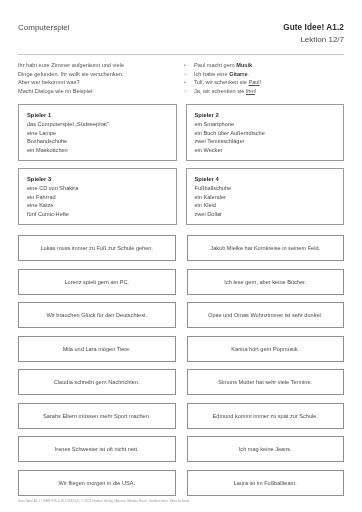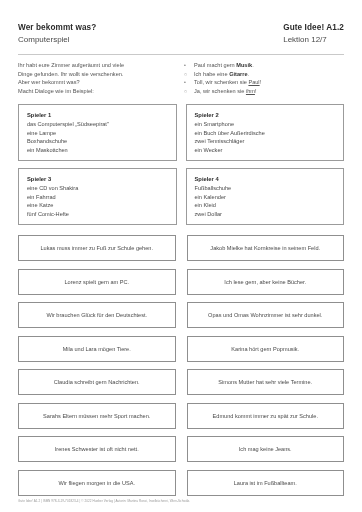--- a/index.html
+++ b/index.html
@@ -26,21 +26,21 @@
   }
 
   
   .header {
     display: flex;
     justify-content: space-between;
     align-items: flex-start;
     padding-bottom: 6px;
   }
   .header-left { text-align: left; }
-  .header-right { text-align: left; }
+  .header-right { text-align: right; }
   .title {
     font-size: 8.2px;
     font-weight: bold;
     color: #2b2b2b;
     letter-spacing: 0.1px;
     line-height: 12px;
   }
   .subtitle {
     font-size: 8px;
     color: #4a4a4a;
@@ -141,21 +141,20 @@
     white-space: nowrap;
   }
 </style>
 </head>
 <body>
 
 <div class="page">
 
   <div class="header">
     <div class="header-left">
-      <div class="title">Wer bekommt was?</div>
       <div class="subtitle">Computerspiel</div>
     </div>
     <div class="header-right">
       <div class="title">Gute Idee! A1.2</div>
       <div class="subtitle">Lektion 12/7</div>
     </div>
   </div>
   <hr class="hrule">
 
   <div class="instructions">

